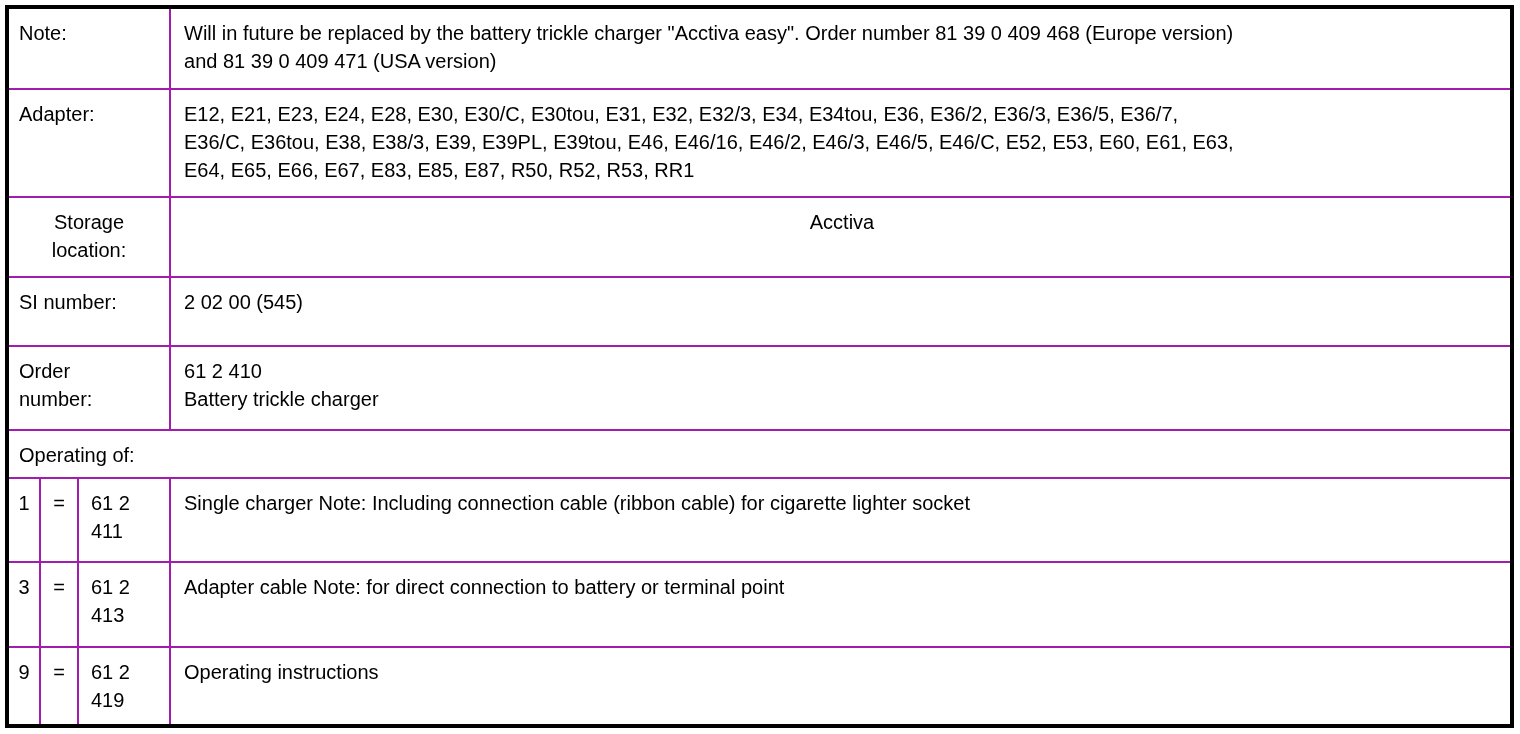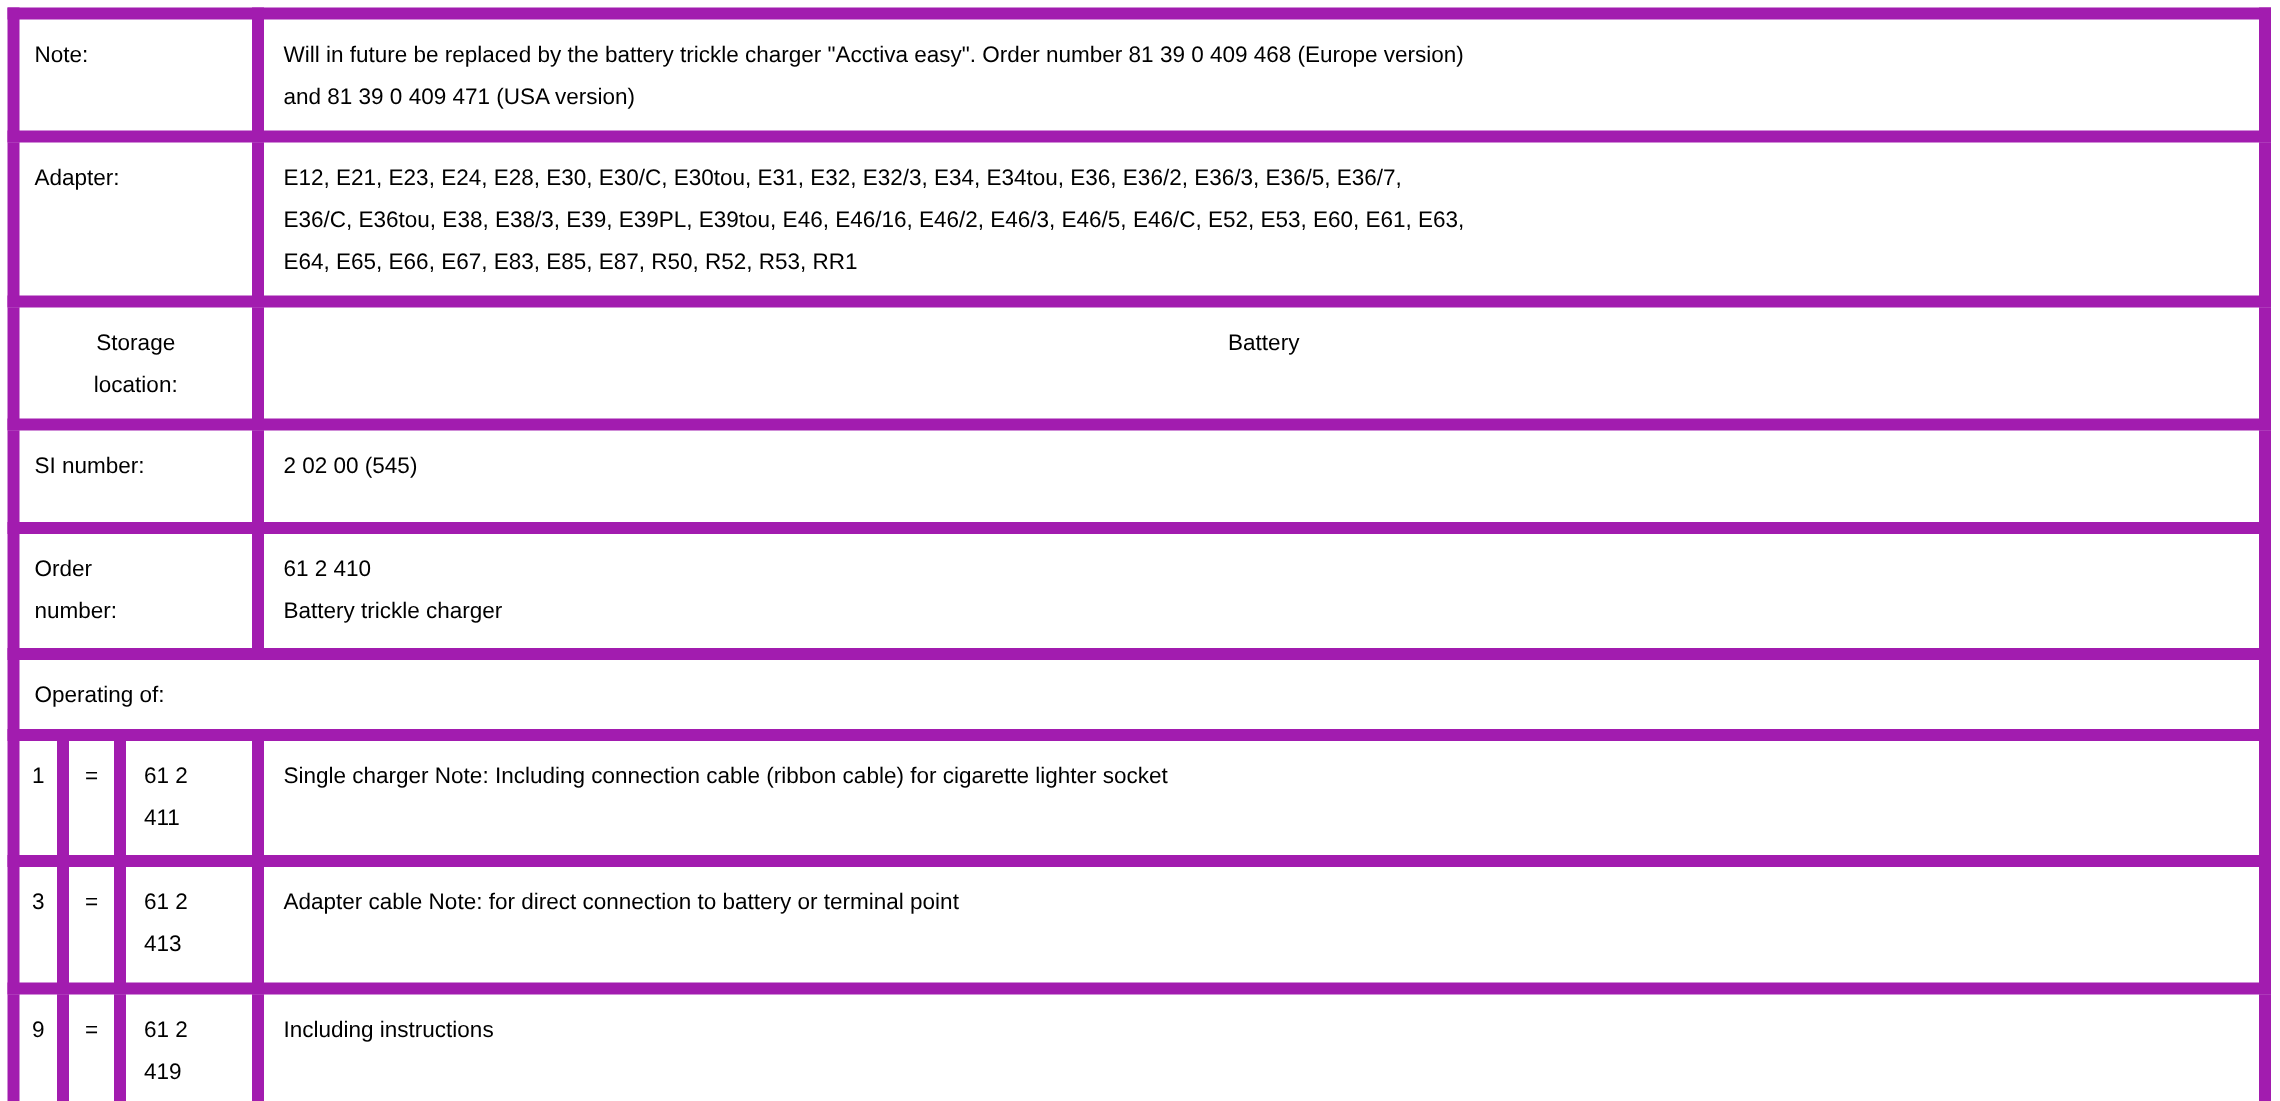--- a/index.html
+++ b/index.html
@@ -15,23 +15,23 @@
     overflow: hidden;
   }
   table.doc-table {
     border-collapse: collapse;
     table-layout: fixed;
     width: 1509px;
     margin: 5px 0 0 5px;
     border: 4px solid #000000;
   }
   td {
-    border: 8px solid #a21caf;
+    border: 2px solid #a21caf;
     vertical-align: top;
-    font-size: 15px;
+    font-size: 20px;
     line-height: 28px;
     white-space: pre-line;
     padding: 10px 10px 8px 13px;
     overflow: hidden;
   }
   col.col-qty  { width: 33px; }
   col.col-eq   { width: 38px; }
   col.col-part { width: 92px; }
   td.label   { padding-left: 10px; }
   td.section { padding-left: 10px; }
@@ -69,21 +69,21 @@
     </tr>
     <tr class="r2">
       <td colspan="3" class="label">Adapter:</td>
       <td class="value">E12, E21, E23, E24, E28, E30, E30/C, E30tou, E31, E32, E32/3, E34, E34tou, E36, E36/2, E36/3, E36/5, E36/7,
 E36/C, E36tou, E38, E38/3, E39, E39PL, E39tou, E46, E46/16, E46/2, E46/3, E46/5, E46/C, E52, E53, E60, E61, E63,
 E64, E65, E66, E67, E83, E85, E87, R50, R52, R53, RR1</td>
     </tr>
     <tr class="r3">
       <td colspan="3" class="label">Storage
 location:</td>
-      <td class="value">Battery</td>
+      <td class="value">Acctiva</td>
     </tr>
     <tr class="r4">
       <td colspan="3" class="label">SI number:</td>
       <td class="value">2 02 00 (545)</td>
     </tr>
     <tr class="r5">
       <td colspan="3" class="label">Order
 number:</td>
       <td class="value">61 2 410
 Battery trickle charger</td>
@@ -103,16 +103,16 @@
       <td class="eq">=</td>
       <td class="part">61 2
 413</td>
       <td class="desc">Adapter cable Note: for direct connection to battery or terminal point</td>
     </tr>
     <tr class="r9">
       <td class="qty">9</td>
       <td class="eq">=</td>
       <td class="part">61 2
 419</td>
-      <td class="desc">Including instructions</td>
+      <td class="desc">Operating instructions</td>
     </tr>
   </tbody>
 </table>
 
 </body></html>

